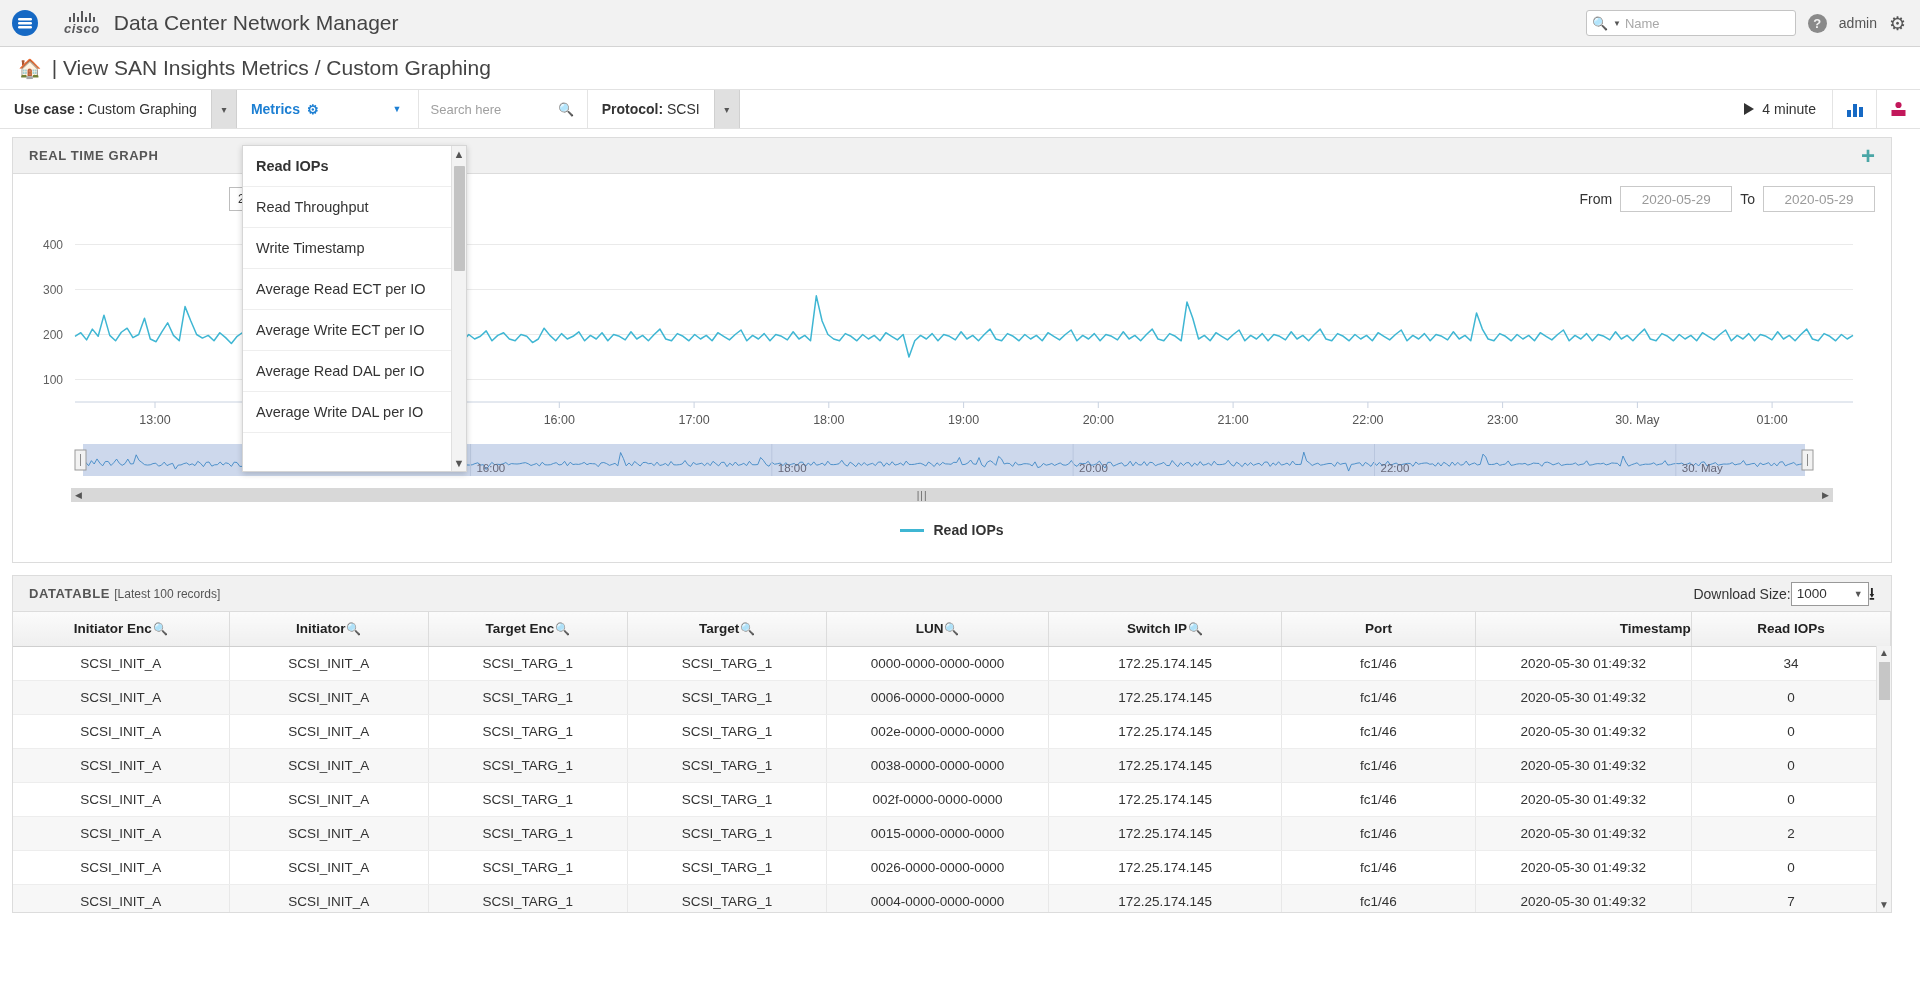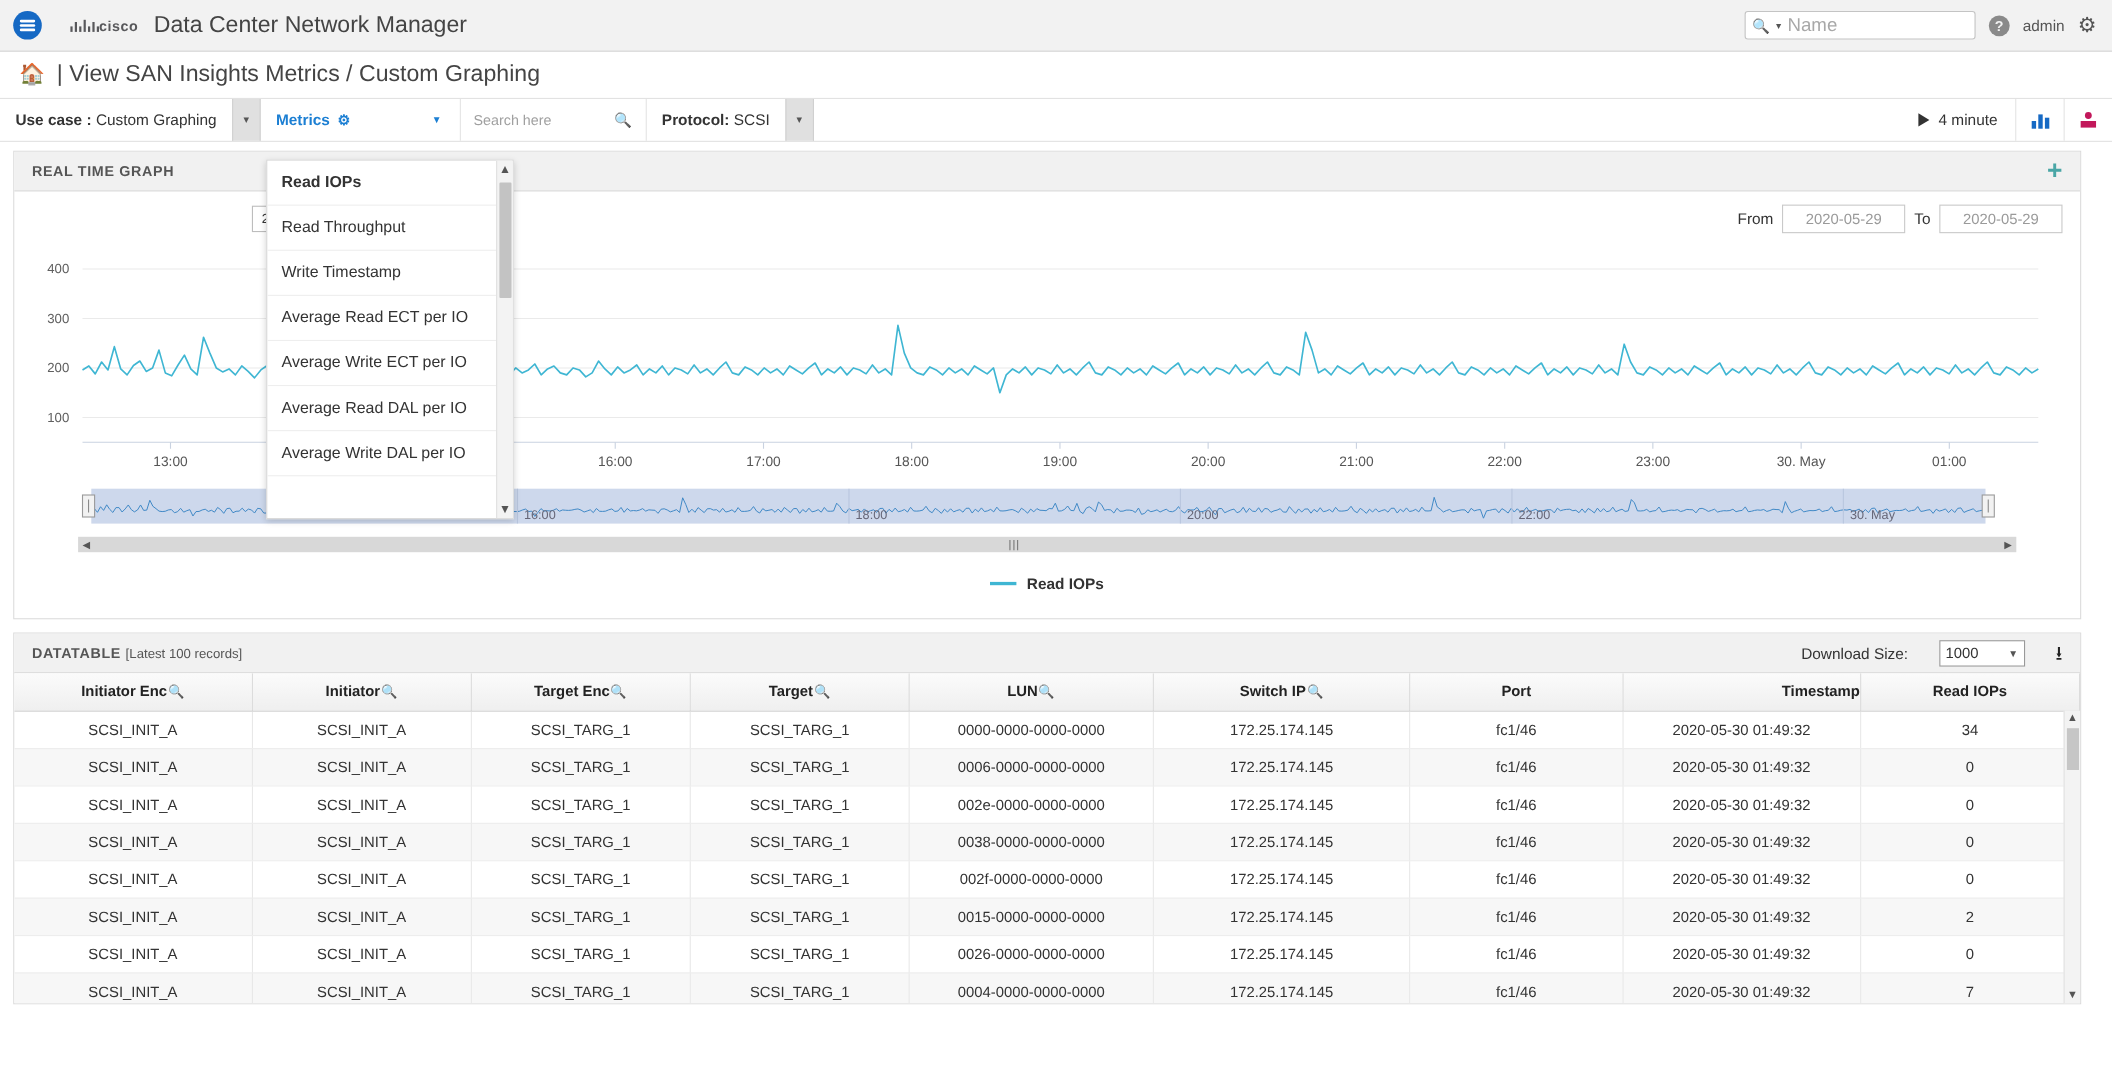--- a/index.html
+++ b/index.html
@@ -20,23 +20,24 @@
     align-items: center;
     position: relative;
   }
   .hamburger {
     width: 50px; height: 47px;
     display: flex; align-items: center; justify-content: center;
     cursor: pointer;
   }
   .hamburger svg { display: block; }
   .cisco-logo {
-    display: flex; flex-direction: row; align-items: center;
+    display: flex; flex-direction: column; align-items: center;
     margin-left: 14px; margin-right: 10px;
     user-select: none;
+    font-style: italic;
   }
   .cisco-bars { display: flex; align-items: flex-end; height: 11px; gap: 2px; }
   .cisco-bars i { width: 2px; background: #58585b; display:block; }
   .cisco-word {
     font-size: 13px; font-weight: bold; color: #58585b;
     letter-spacing: 0.5px; line-height: 12px; margin-top: 1px;
     font-family: "Liberation Sans", sans-serif;
   }
   .app-title {
     font-size: 21px; color: #444; font-weight: 400;
@@ -50,21 +51,21 @@
     width: 210px; height: 26px;
     border: 1px solid #c4c4c4; background: #fff;
     border-radius: 3px;
     display: flex; align-items: center;
     padding: 0 6px; gap: 4px;
   }
   .search-box .mag { color: #777; font-size: 13px; }
   .search-box .caret { font-size: 8px; color: #555; }
   .search-box input {
     border: none; outline: none; flex: 1;
-    font-size: 17px; color: #555;
+    font-size: 13px; color: #555;
     font-family: "Liberation Sans", sans-serif;
     background: transparent;
   }
   .search-box input::placeholder { color: #a8a8a8; }
   .help-icon {
     width: 19px; height: 19px; border-radius: 50%;
     background: #8a8a8a; color: #f2f2f2;
     font-size: 13px; font-weight: bold;
     display: flex; align-items: center; justify-content: center;
     cursor: pointer;
@@ -247,21 +248,21 @@
   .legend-row {
     display: flex; align-items: center; justify-content: center;
     gap: 9px; padding-top: 20px;
   }
   .legend-line { width: 24px; height: 3px; background: #3fb6d3; }
   .legend-label { font-size: 14px; color: #333; font-weight: bold; }
 
   
   .dt-head { display: flex; align-items: center; }
   .dl-group {
-    margin-left: auto; display: flex; align-items: center; gap: 28px;
+    margin-left: auto; display: flex; align-items: center; gap: 0;
   }
   .dl-label { font-size: 14px; color: #333; }
   .dl-select {
     border: 1px solid #999; background: #fff;
     height: 24px; width: 78px;
     display: flex; align-items: center; justify-content: space-between;
     padding: 0 5px; font-size: 13.5px; color: #333; cursor: pointer;
   }
   .dl-select .c { font-size: 9px; color: #555; }
   .dl-icon { font-size: 18px; color: #222; cursor: pointer; line-height: 1;}

